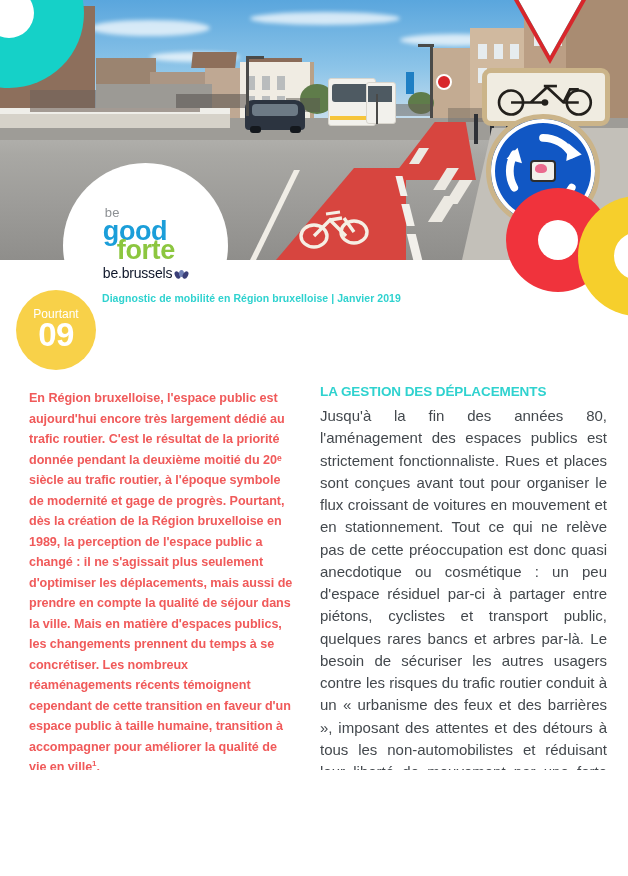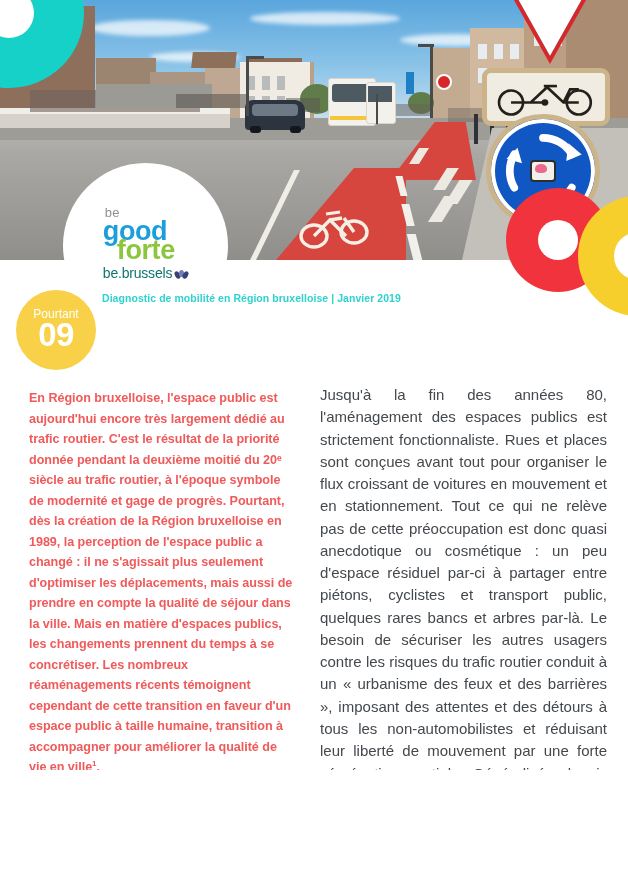--- a/index.html
+++ b/index.html
@@ -92,21 +92,21 @@
      transform:translate(-50%,-50%);width:60px;height:60px;background:#fff;border-radius:50%;}
 
   
   .logo-circle{position:absolute;left:63px;top:163px;width:165px;height:165px;
      background:#fff;border-radius:50%;display:flex;align-items:center;justify-content:center;}
   .logo-inner{text-align:left;margin-top:-4px;}
   .lg-be{font-size:13px;color:#8d9094;line-height:1.0;margin-left:2px;letter-spacing:.2px;}
   .lg-good{font-size:27px;font-weight:bold;color:#1b9ed9;line-height:.9;letter-spacing:-.4px;}
   .lg-move{font-size:27px;font-weight:bold;color:#8cc63f;line-height:.9;
      margin-left:14px;margin-top:-5px;letter-spacing:-.4px;}
-  .lg-bxl{font-size:14px;color:#0f766e;line-height:1.1;margin-top:3px;letter-spacing:-.2px;}
+  .lg-bxl{font-size:14px;color:#0f172a;line-height:1.1;margin-top:3px;letter-spacing:-.2px;}
   .lg-iris{display:inline-block;width:13px;height:9px;position:relative;margin-left:3px;
      vertical-align:-1px;}
   .lg-iris i{position:absolute;bottom:0;width:5px;height:8px;border-radius:50%;background:#3b3f77;}
   .lg-iris i.l{left:0;transform:rotate(-28deg);}
   .lg-iris i.r{right:0;transform:rotate(28deg);}
   .lg-iris i.c{left:4px;bottom:2px;height:7px;width:5px;background:#6f7fb5;transform:none;}
 
   
   .qblock{position:absolute;left:16px;top:290px;width:80px;height:80px;}
   .qcircle{width:80px;height:80px;border-radius:50%;background:#f8d149;
@@ -324,20 +324,21 @@
     </div>
   </div>
 
   <div class="head">
     <div class="kicker">Diagnostic de mobilité en Région bruxelloise | Janvier 2019</div>
   </div>
 
   <div class="col-left"><span>En Région bruxelloise, l'espace public est aujourd'hui encore très largement dédié au trafic routier. C'est le résultat de la priorité donnée pendant la deuxième moitié du 20ᵉ siècle au trafic routier, à l'époque symbole de modernité et gage de progrès. Pourtant, dès la création de la Région bruxelloise en 1989, la perception de l'espace public a changé : il ne s'agissait plus seulement d'optimiser les déplacements, mais aussi de prendre en compte la qualité de séjour dans la ville. Mais en matière d'espaces publics, les changements prennent du temps à se concrétiser. Les nombreux réaménagements récents témoignent cependant de cette transition en faveur d'un espace public à taille humaine, transition à accompagner pour améliorer la qualité de vie en ville</span><sup>1</sup><span>.</span></div>
 
   <div class="col-right">
+    <div class="rhead">LA GESTION DES DÉPLACEMENTS</div>
     <div class="rbody">Jusqu'à la fin des années 80, l'aménagement des espaces publics est strictement fonctionnaliste. Rues et places sont conçues avant tout pour organiser le flux croissant de voitures en mouvement et en stationnement. Tout ce qui ne relève pas de cette préoccupation est donc quasi anecdotique ou cosmétique : un peu d'espace résiduel par-ci à partager entre piétons, cyclistes et transport public, quelques rares bancs et arbres par-là. Le besoin de sécuriser les autres usagers contre les risques du trafic routier conduit à un « urbanisme des feux et des barrières », imposant des attentes et des détours à tous les non-automobilistes et réduisant leur liberté de mouvement par une forte ségrégation spatiale. Généralisée depuis les années 70, et devenue depuis prioritaire, la traversée piétonne, par exemple, peut être envisagée comme une avancée pour les piétons en matière de sécurité. Mais elle constitue aussi une entrave à la liberté de déplacement à pied, en interdisant, notamment, la traversée à moins de 30 m du passage pour piétons. Facilitant des vitesses élevées entre les traversées, cette vision de la traversée piétonne illustre ainsi la domination du trafic routier sur la voirie, les rues et places fonctionnent alors principalement comme des tuyaux de déplacement, laissant aux autres usagers un espace résiduel limité, bruyant et pollué, qui n'invite guère à s'y attarder.</div>
   </div>
 
   <div class="fn-rule"></div>
   <div class="footnote">1. Cette fiche diagnostic est à compléter avec la fiche Good Move consacrée à la marche et à la politique piétonne « A Bruxelles, l'espace public se prête-t-il bien à la marche et à la convivialité ? » et au Cahier n°5 de l'Observatoire de la mobilité : « Le partage de l'espace public dans la Région de Bruxelles-Capitale », 2016.</div>
 
   <div class="footer">
     <div class="pagebar">
       <span>Plan Régional de Mobilité</span>
       <span class="pagenum">1</span>

